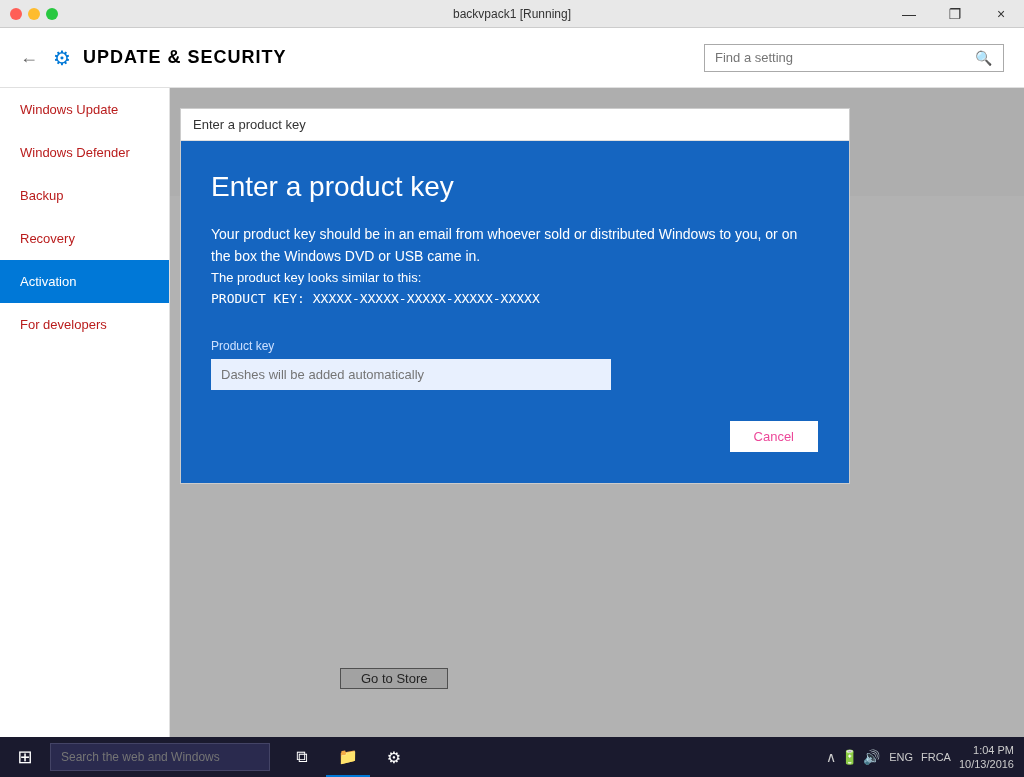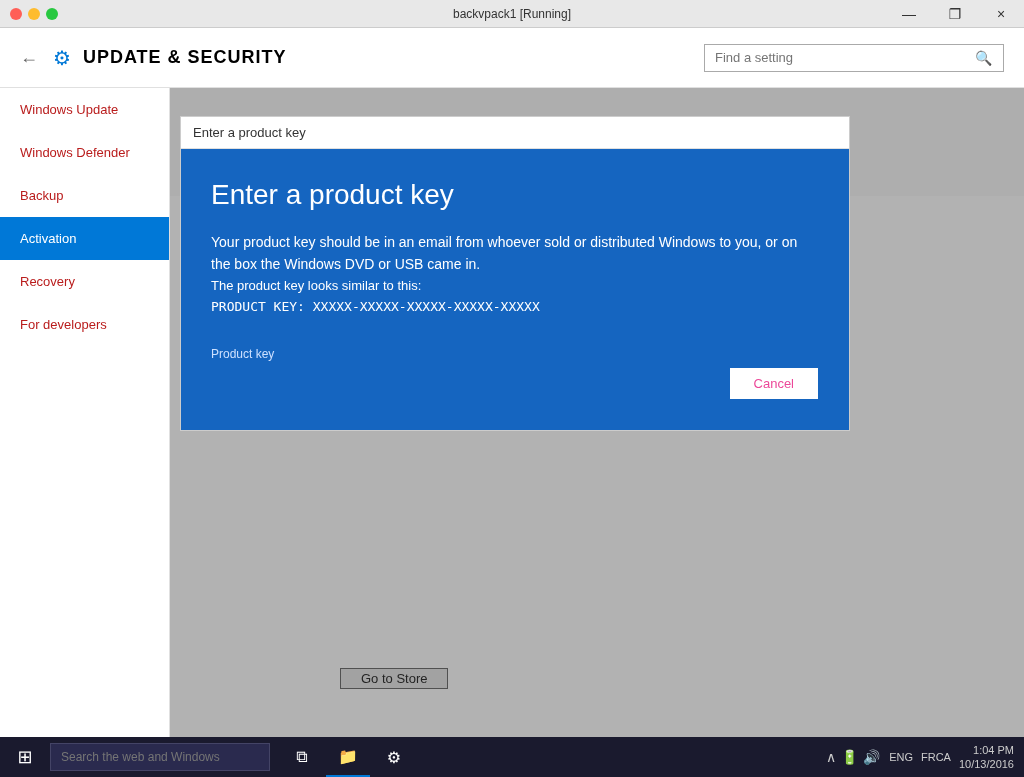--- a/index.html
+++ b/index.html
@@ -158,21 +158,21 @@
     .overlay {
       position: absolute;
       top: 0; left: 0; right: 0; bottom: 0;
       background: rgba(0,0,0,0.3);
       z-index: 10;
     }
 
     
     .dialog {
       position: absolute;
-      top: 28px;
+      top: 20px;
       left: 10px;
       width: 670px;
       z-index: 20;
       background: white;
       border: 1px solid #ccc;
     }
     .dialog-titlebar {
       background: white;
       padding: 8px 12px;
       border-bottom: 1px solid #e0e0e0;
@@ -345,25 +345,25 @@
   <div class="sidebar">
     <div class="sidebar-item">
       <span>Windows Update</span>
     </div>
     <div class="sidebar-item">
       <span>Windows Defender</span>
     </div>
     <div class="sidebar-item">
       <span>Backup</span>
     </div>
+    <div class="sidebar-item">
+      <span>Recovery</span>
+    </div>
     <div class="sidebar-item active">
       <span>Activation</span>
-    </div>
-    <div class="sidebar-item">
-      <span>Recovery</span>
     </div>
     <div class="sidebar-item">
       <span>For developers</span>
     </div>
   </div>
 
   <div class="content-wrapper">
     <div class="content-area">
       <div class="content-title">Windows</div>
       <button class="go-to-store-btn">Go to Store</button>
@@ -374,20 +374,21 @@
     <div class="dialog">
       <div class="dialog-titlebar">Enter a product key</div>
       <div class="dialog-body">
         <div class="dialog-heading">Enter a product key</div>
         <div class="dialog-desc">Your product key should be in an email from whoever sold or distributed Windows to you, or on the box the Windows DVD or USB came in.</div>
         <div class="dialog-key-info">
           <span>The product key looks similar to this:</span><br>
           <span class="dialog-key-format">PRODUCT KEY: XXXXX-XXXXX-XXXXX-XXXXX-XXXXX</span>
         </div>
         <div class="dialog-field-label">Product key</div>
+        <input class="dialog-input" type="text" placeholder="Dashes will be added automatically" style="">
         <div class="dialog-actions">
           <button class="cancel-btn">Cancel</button>
         </div>
       </div>
     </div>
   </div>
 </div>
 
 <div class="taskbar">
   <div class="taskbar-start">⊞</div>

